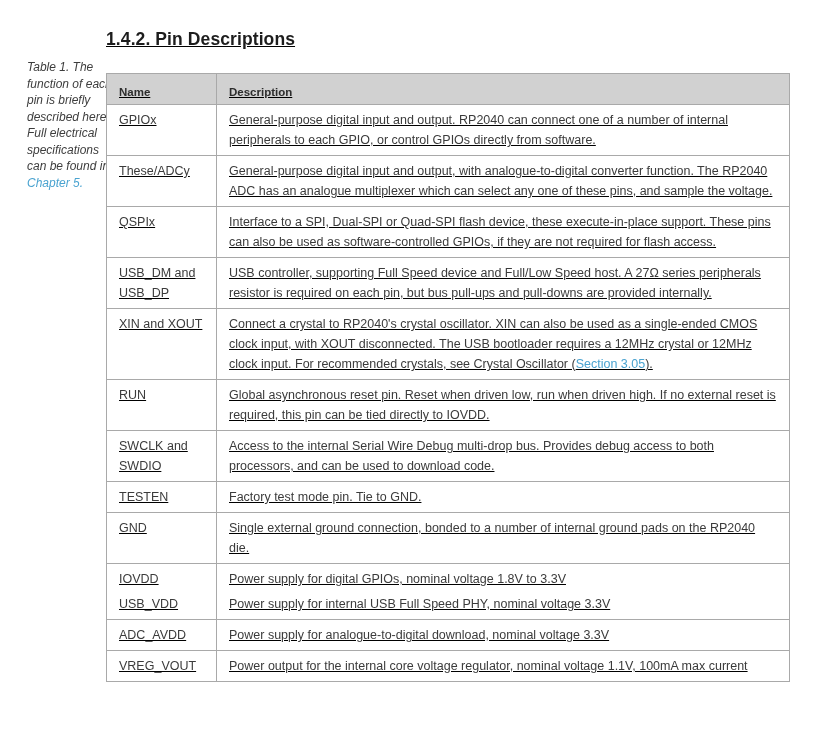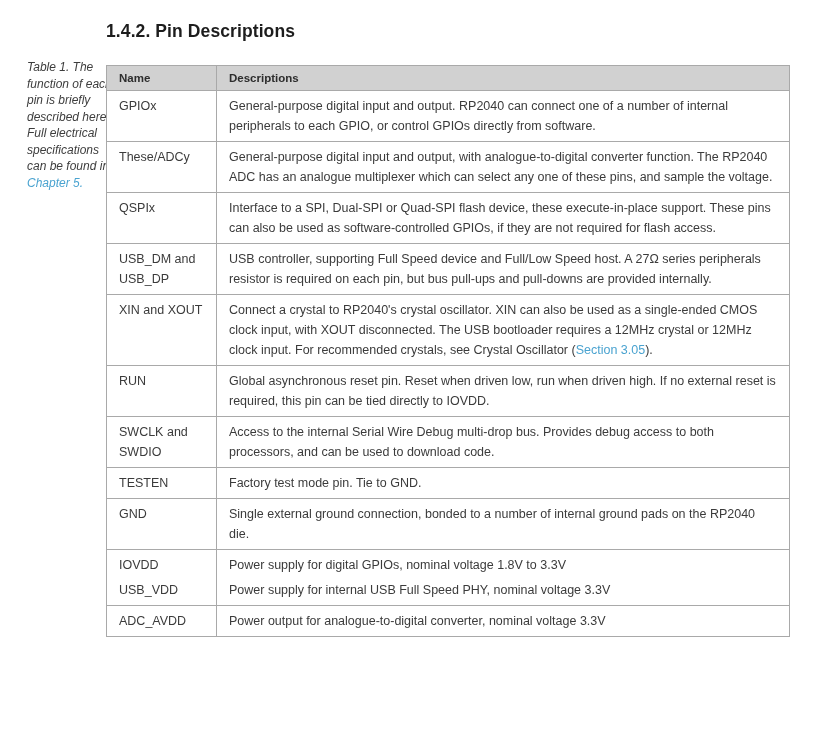--- a/index.html
+++ b/index.html
@@ -25,22 +25,23 @@
     color: #3d3d3d;
   }
   .doclink {
     color: #4aa3d0;
     text-decoration: none;
     cursor: pointer;
   }
   .content {
     position: absolute;
     left: 106px;
-    top: 8px;
+    top: 16px;
     width: 556px;
+    text-decoration: underline;
   }
   .section-title {
     margin: 13px 0 0 0;
     font-size: 17.5px;
     font-weight: bold;
     color: #1d1d1d;
     letter-spacing: 0.1px;
   }
   table.pin-table {
     border-collapse: collapse;
@@ -51,21 +52,21 @@
   .pin-table th, .pin-table td {
     border: 1px solid #a9a9a9;
     text-align: left;
     vertical-align: top;
   }
   .pin-table th {
     background: #d1d1d1;
     font-size: 11.5px;
     font-weight: bold;
     color: #2d2d2d;
-    padding: 6px 10px 6px 12px;
+    padding: 12px 10px 6px 12px;
   }
   .pin-table td {
     font-size: 12.5px;
     color: #3b3b3b;
     padding: 5px 12px 5px 12px;
     background: #ffffff;
     margin-left: 37px;
   }
   .pin-table p {
     margin: 0;
@@ -83,21 +84,21 @@
 <main class="content">
   <h3 class="section-title">1.4.2. Pin Descriptions</h3>
   <table class="pin-table">
     <colgroup>
       <col style="width:110px">
       <col>
     </colgroup>
     <thead>
       <tr>
         <th>Name</th>
-        <th>Descriptions</th>
+        <th>Description</th>
       </tr>
     </thead>
     <tbody>
         <tr>
           <td>
             <p class="">GPIOx</p>
           </td>
           <td>
             <p class="">General-purpose digital input and output. RP2040 can connect one of a number of internal peripherals to each GPIO, or control GPIOs directly from software.</p>
           </td>
@@ -174,18 +175,26 @@
           <td>
             <p class="">Power supply for digital GPIOs, nominal voltage 1.8V to 3.3V</p>
             <p class="sub">Power supply for internal USB Full Speed PHY, nominal voltage 3.3V</p>
           </td>
         </tr>
         <tr>
           <td>
             <p class="">ADC_AVDD</p>
           </td>
           <td>
-            <p class="">Power output for analogue-to-digital converter, nominal voltage 3.3V</p>
+            <p class="">Power supply for analogue-to-digital download, nominal voltage 3.3V</p>
+          </td>
+        </tr>
+        <tr>
+          <td>
+            <p class="">VREG_VOUT</p>
+          </td>
+          <td>
+            <p class="">Power output for the internal core voltage regulator, nominal voltage 1.1V, 100mA max current</p>
           </td>
         </tr>
       </tbody>
   </table>
 </main>
 
 </body></html>

